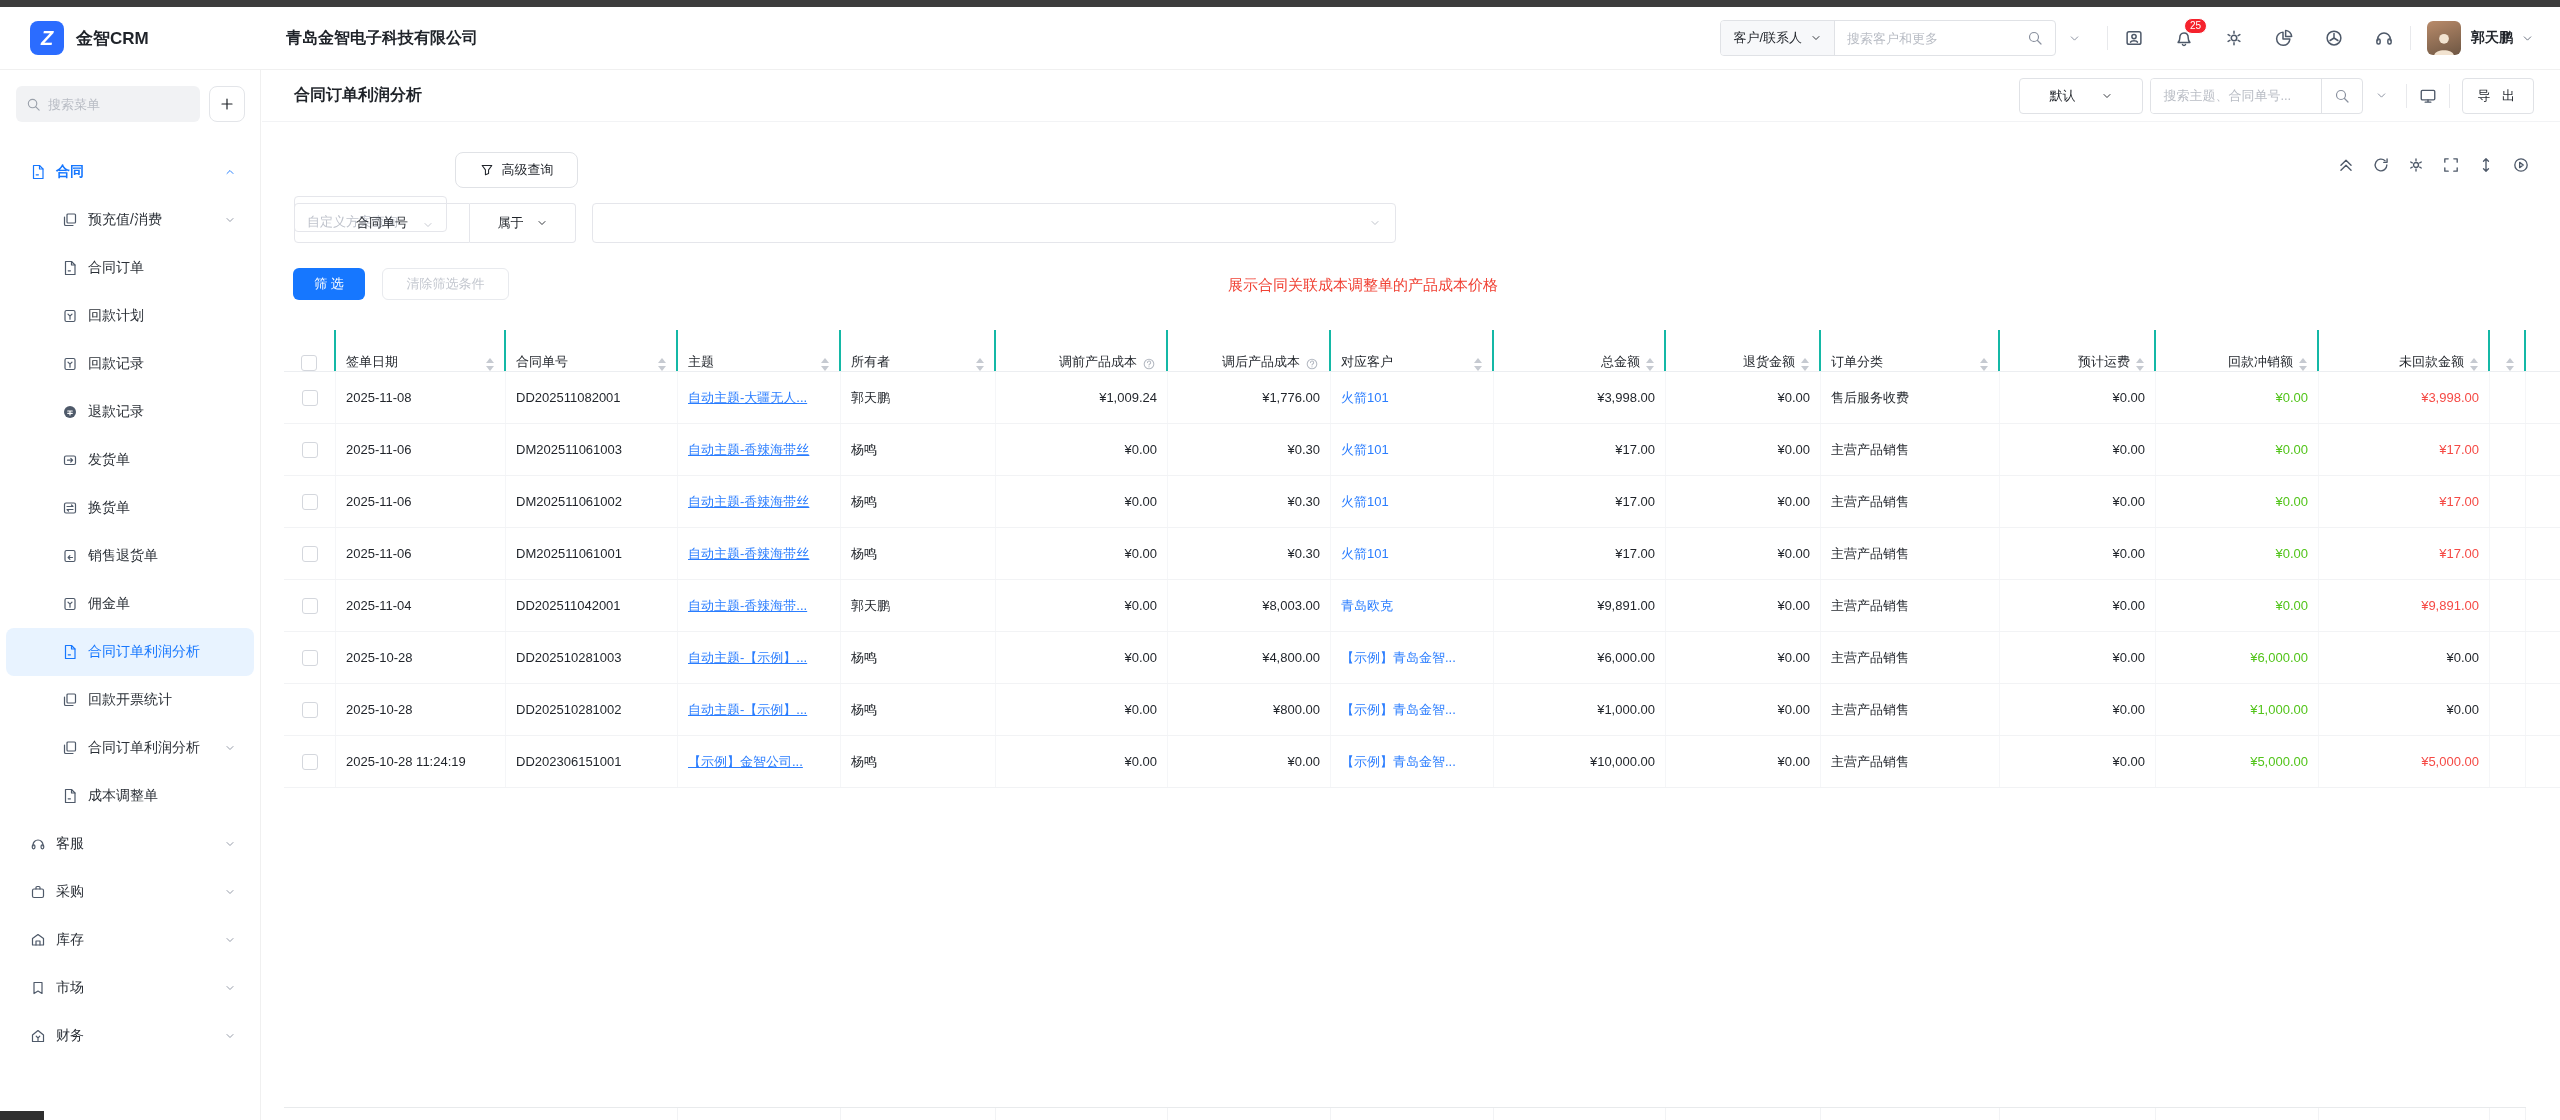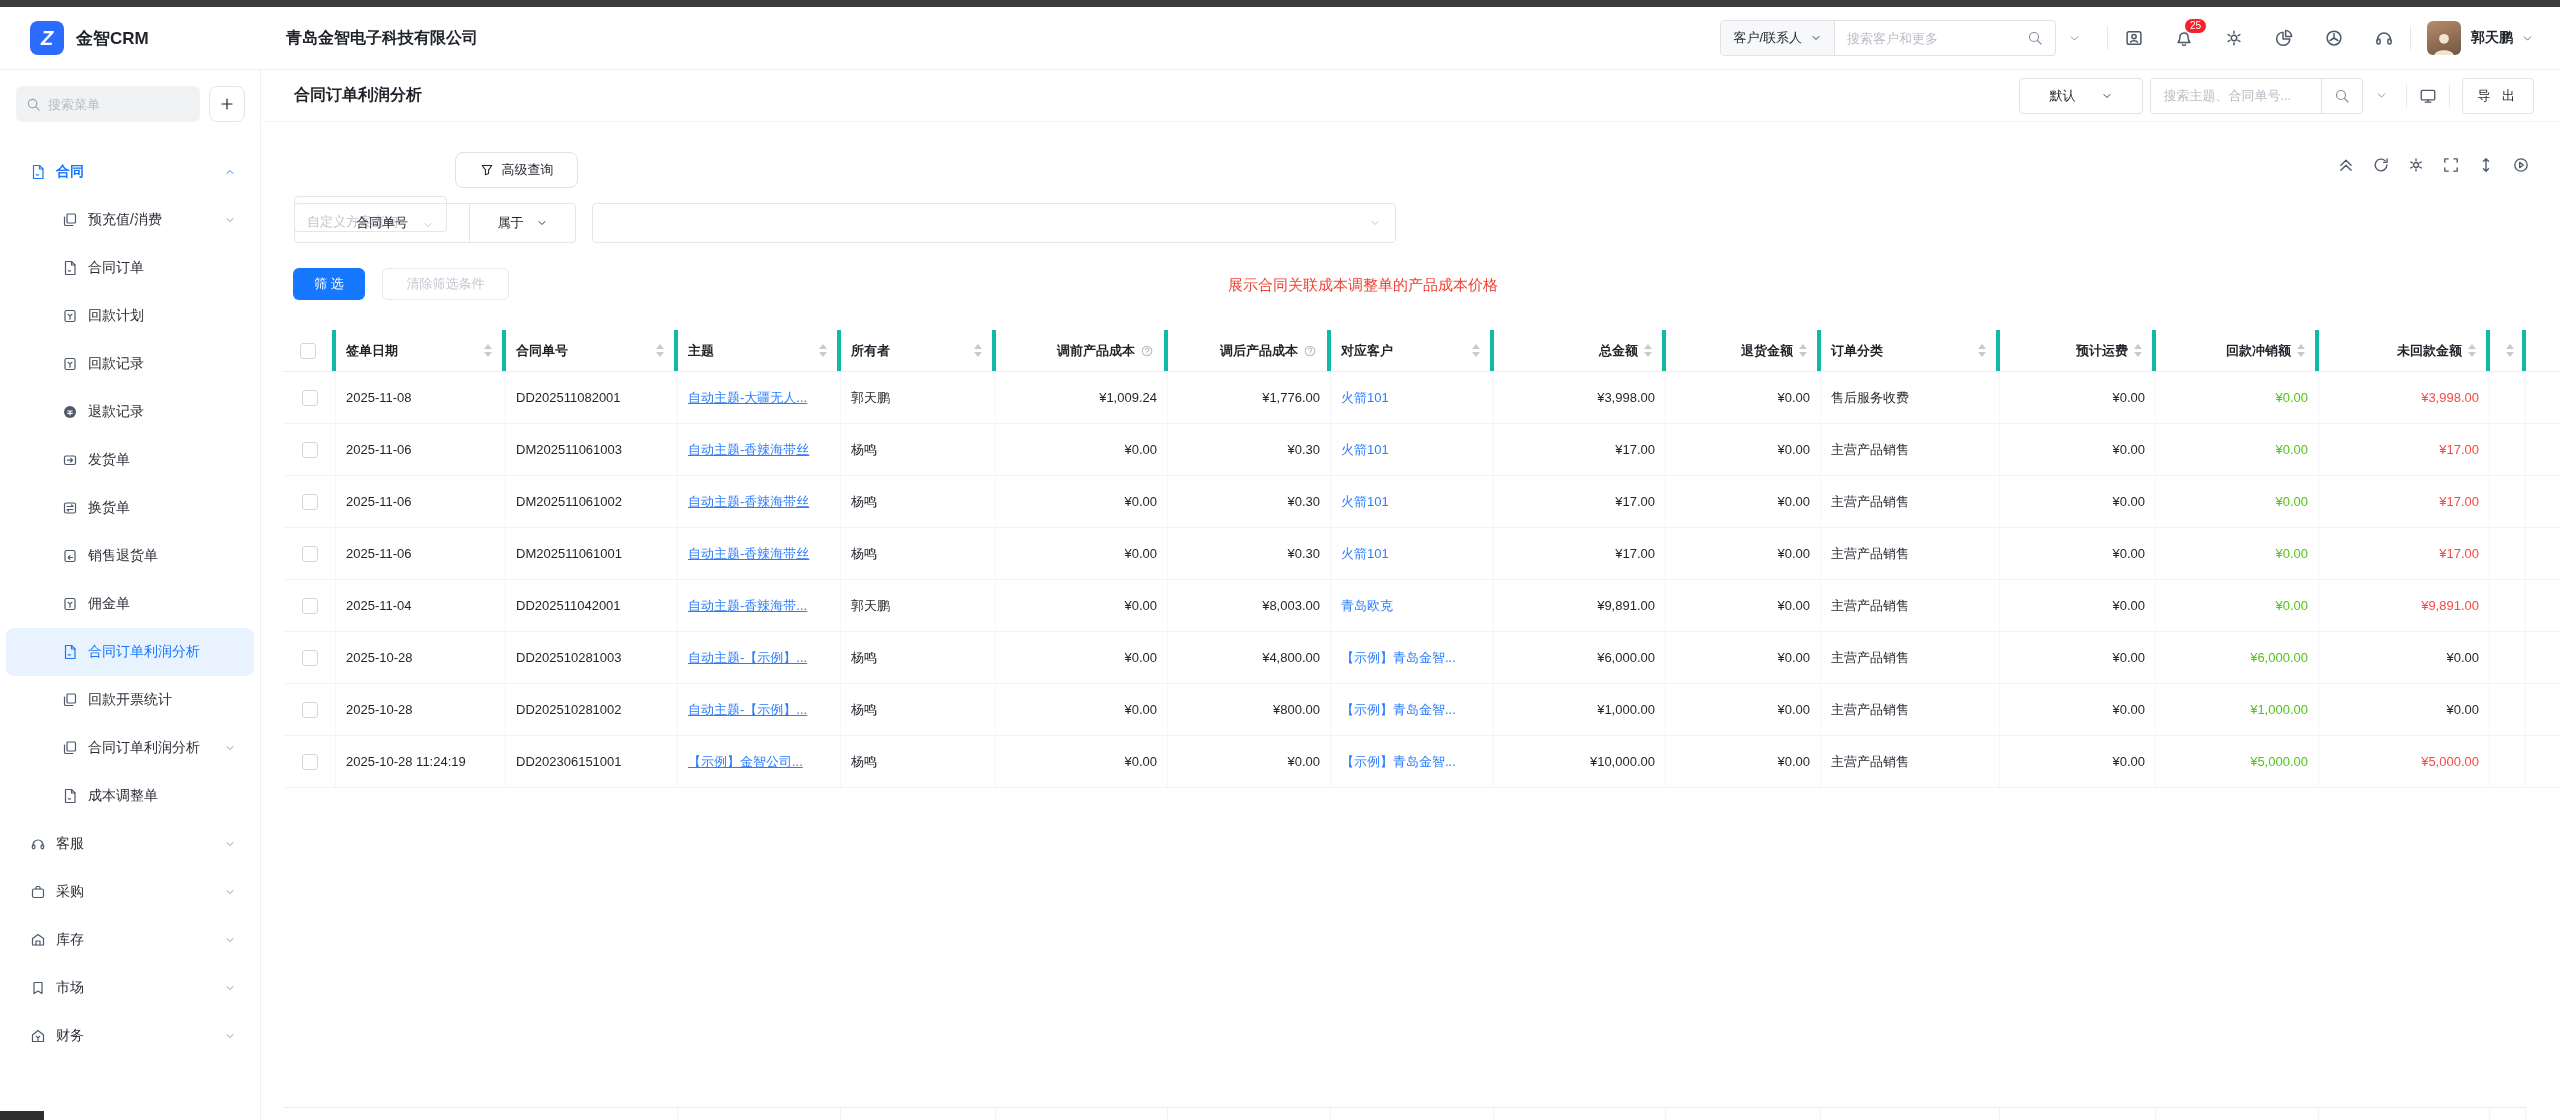--- a/index.html
+++ b/index.html
@@ -91,21 +91,21 @@
 
   .filter-btn { position:absolute; left:31px; top:146px; width:72px; height:32px; background:var(--primary);
     color:#fff; border:none; border-radius:6px; font-size:13px; cursor:pointer; }
   .clear-btn { position:absolute; left:120px; top:146px; width:127px; height:32px; background:#fff;
     color:#c3c7cf; border:1px solid #e8eaee; border-radius:6px; font-size:13px; cursor:default; }
   .annotation { position:absolute; left:966px; top:154px; font-size:15px; color:var(--annotation); }
 
   
   .tablebox { position:absolute; left:22px; top:208px; right:0; bottom:0; overflow:hidden; font-size:13px; }
   .thead { display:flex; height:42px; border-bottom:1px solid #eceef1; }
-  .th { display:flex; align-items:center; border-right:4px solid #14b8a6; padding:0 10px; font-weight:bold; color:#1f2329; }
+  .th { display:flex; align-items:flex-end; border-right:2px solid #14b8a6; padding:0 10px; font-weight:normal; color:#1f2329; }
   .th.right { justify-content:flex-end; }
   .th .spread { flex:1; }
   .trow { display:flex; height:52px; border-bottom:1px solid #f2f3f5; background:#fff; }
   .td { display:flex; align-items:center; border-right:1px solid #f5f6f8; padding:0 10px; overflow:hidden;
     white-space:nowrap; text-overflow:ellipsis; }
   .td.right { justify-content:flex-end; }
   .td.center, .th.center { justify-content:center; }
   .link { color:var(--link); cursor:pointer; }
   .link.ul { text-decoration:underline; }
   .green { color:var(--green); }

